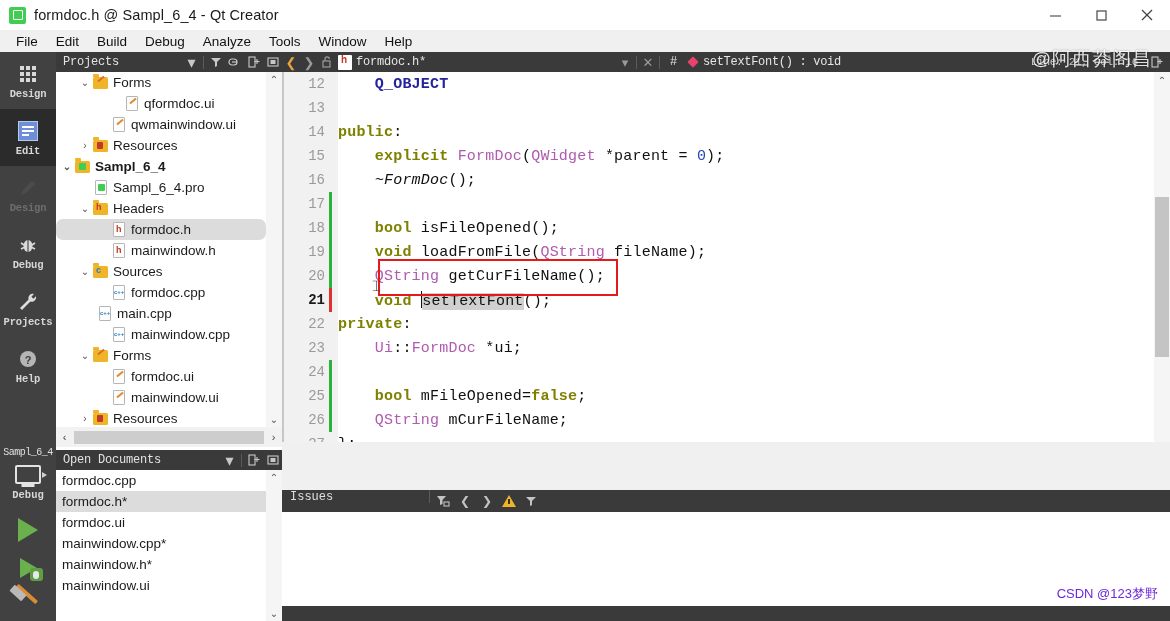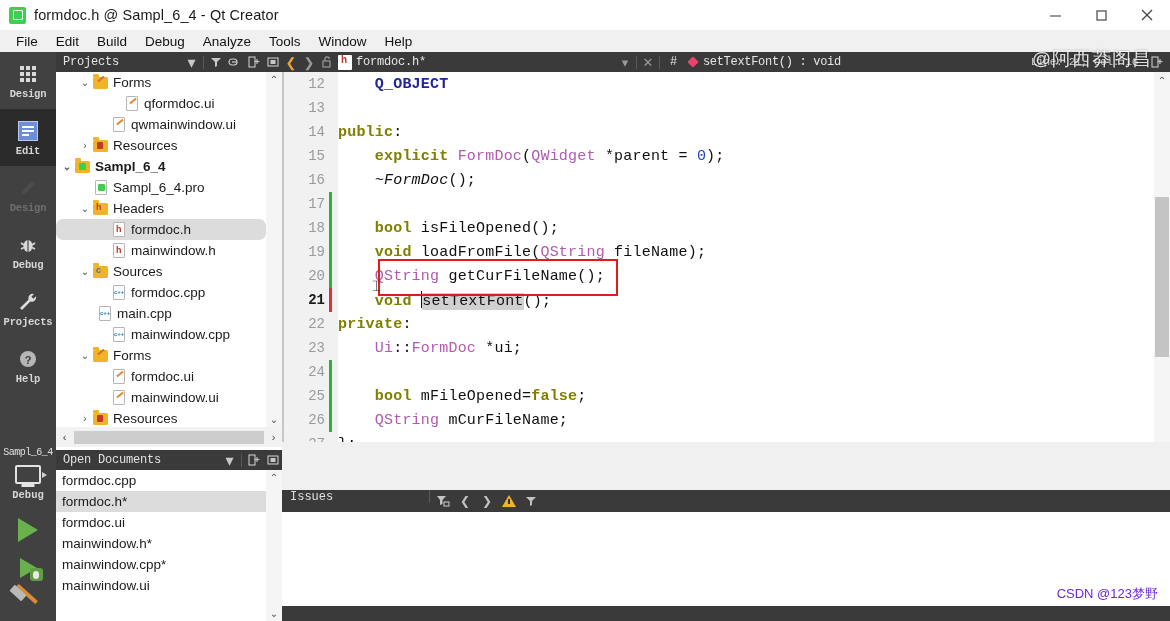--- a/index.html
+++ b/index.html
@@ -543,24 +543,24 @@
       <div class="od-row">
         <span>formdoc.cpp</span>
       </div>
       <div class="od-row sel">
         <span>formdoc.h*</span>
       </div>
       <div class="od-row">
         <span>formdoc.ui</span>
       </div>
       <div class="od-row">
+        <span>mainwindow.cpp*</span>
+      </div>
+      <div class="od-row">
         <span>mainwindow.h*</span>
-      </div>
-      <div class="od-row">
-        <span>mainwindow.cpp*</span>
       </div>
       <div class="od-row">
         <span>mainwindow.ui</span>
       </div>
     </div>
   <div class="od-scroll" style="position:absolute;left:266px;top:470px;">
     <div class="up">⌃</div>
     <div class="dn" style="position:absolute;bottom:0;width:16px;">⌄</div>
   </div>
 

